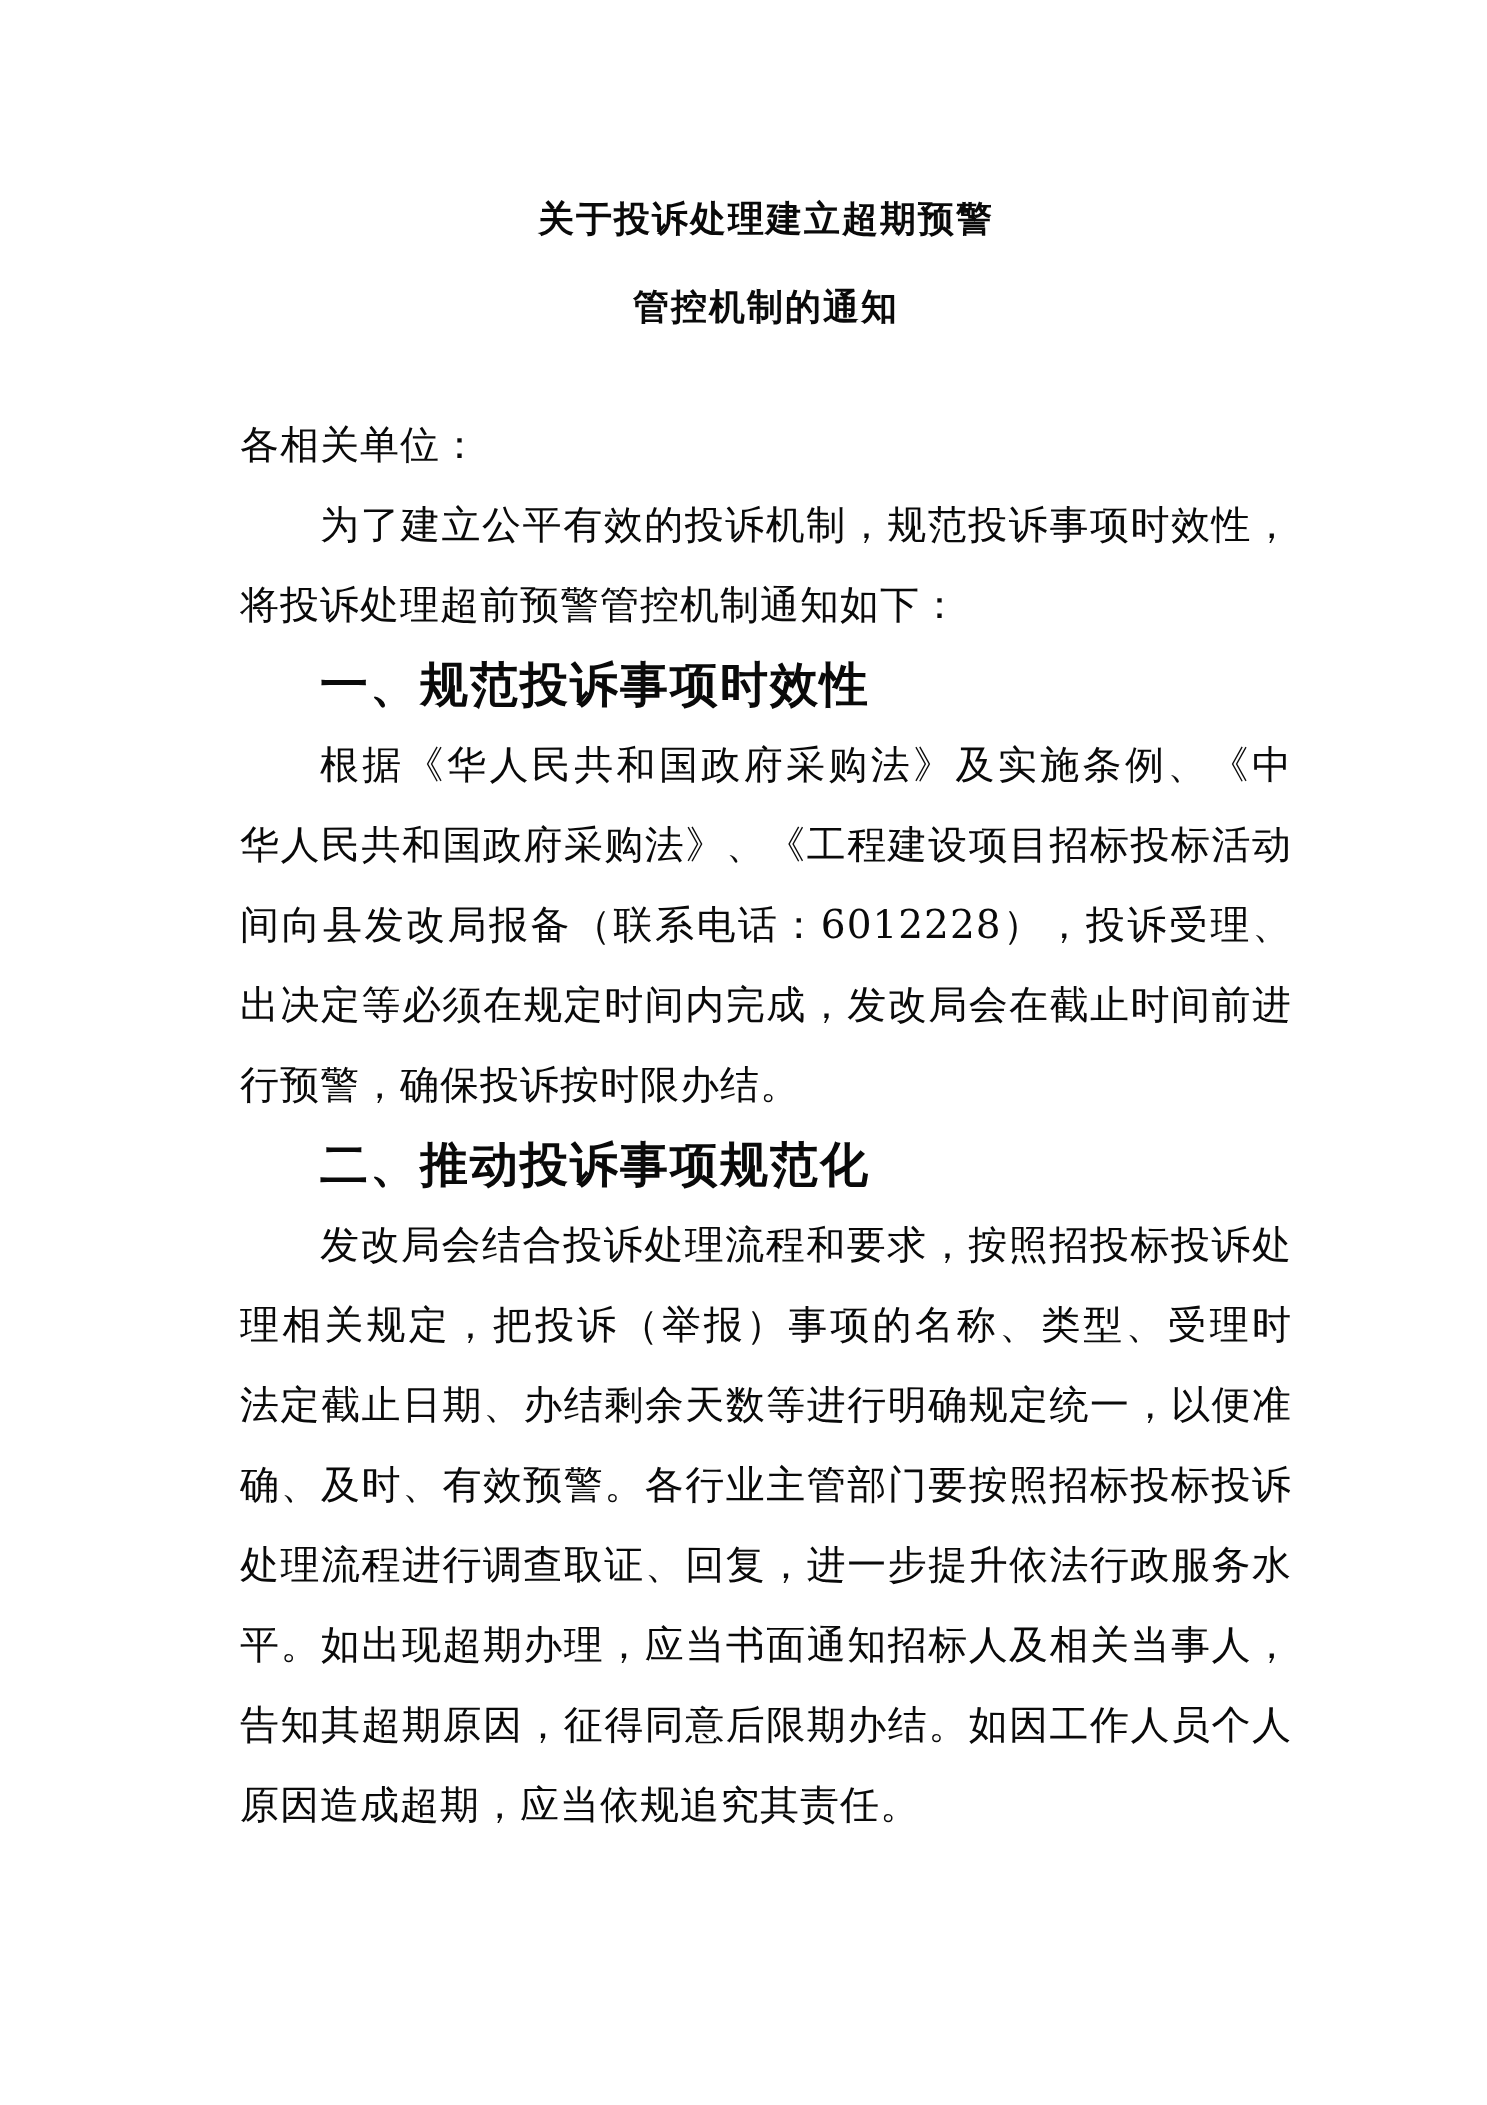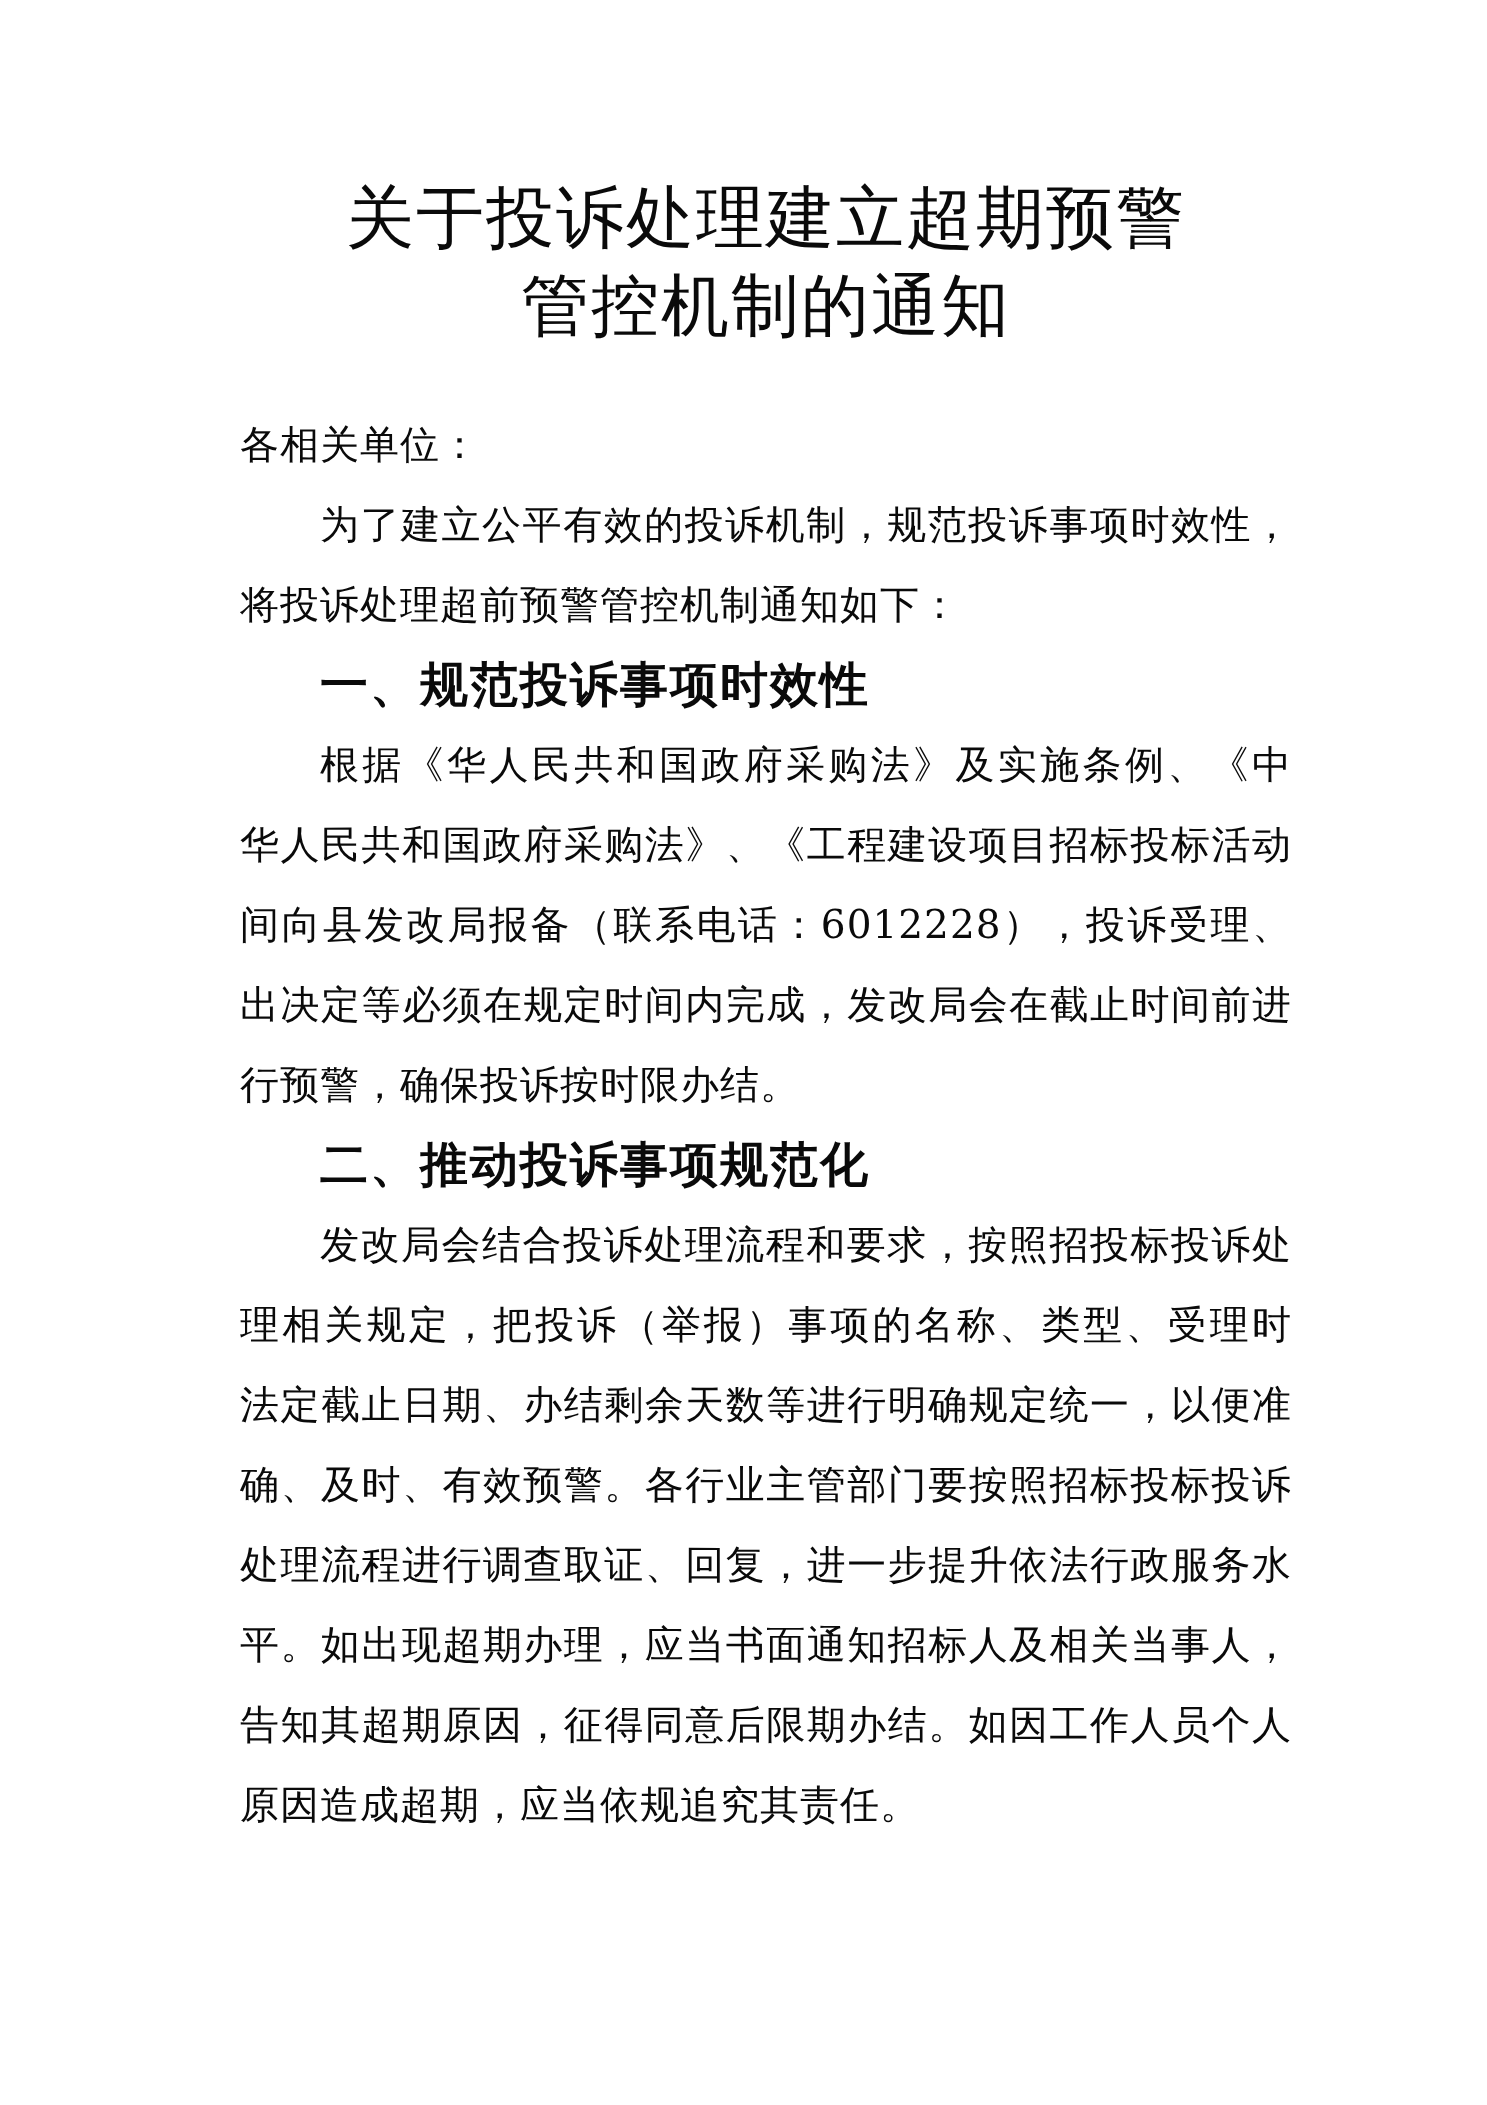--- a/index.html
+++ b/index.html
@@ -17,23 +17,23 @@
     overflow: hidden;
   }
   .title-block {
     position: absolute;
     left: 240px;
     top: 174px;
     width: 1052px;
     text-align: center;
   }
   .title-line {
-    font-size: 68px;
+    font-size: 36px;
     line-height: 88px;
-    font-weight: normal;
+    font-weight: bold;
     letter-spacing: 2px;
     font-family: "DejaVu Serif", serif;
   }
   .doc-body {
     position: absolute;
     left: 240px;
     top: 405px;
     width: 1052px;
     font-size: 39px;
     line-height: 80px;

